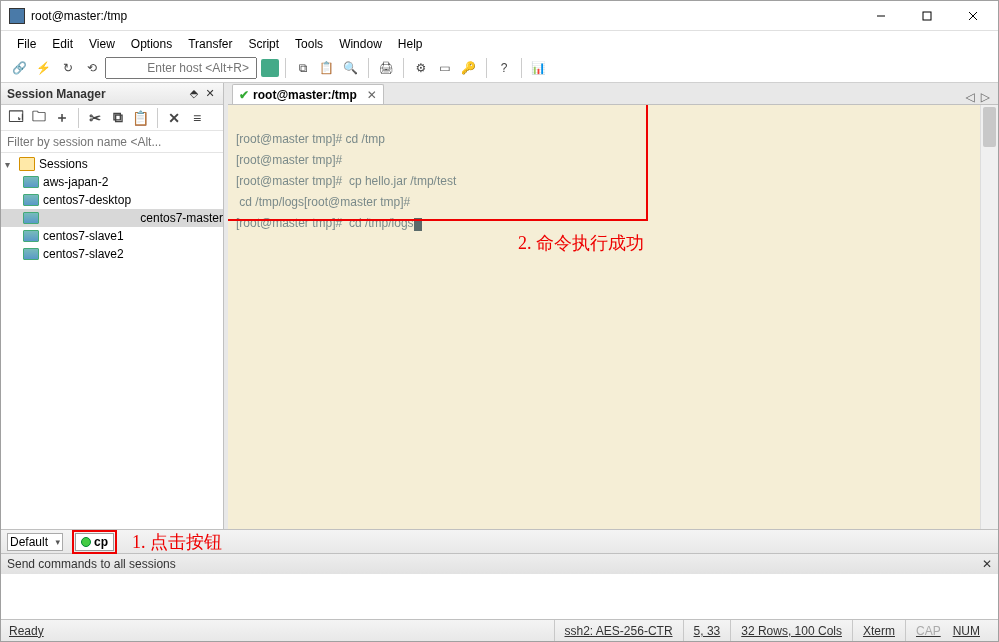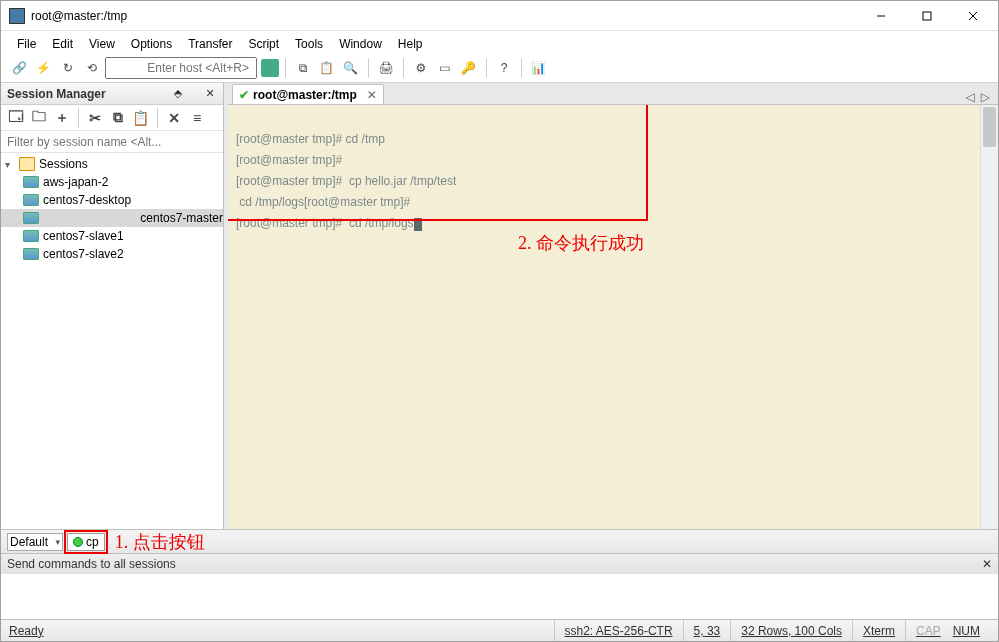--- a/index.html
+++ b/index.html
@@ -10,21 +10,21 @@
 .win-btn { width: 46px; height: 28px; display: flex; align-items: center; justify-content: center; color: #000; }
 .menubar { height: 22px; display:flex; align-items:flex-end; padding: 0 8px; }
 .menubar span { padding: 2px 8px; color:#000; }
 .toolbar { height: 30px; display:flex; align-items:center; padding: 0 8px; gap:2px; border-bottom:1px solid #d0d0d0;}
 .tb-btn { width:22px; height:22px; display:flex; align-items:center; justify-content:center; color:#444;}
 .tb-sep { width:1px; height:20px; background:#ccc; margin:0 4px;}
 .tb-text { color:#999; padding:2px 6px; width:152px;text-align:right;}
 .tb-go { width:18px; height:18px; background:#4a8; border-radius:2px; margin-left:2px;}
 .main-area { flex:1; display:flex; min-height:0; }
 .session-mgr { width:223px; display:flex; flex-direction:column; border-right:1px solid #c0c0c0;}
-.sm-header { height:22px; background:linear-gradient(#f8f8f8,#e8e8e8); border-bottom:1px solid #ccc; display:flex; align-items:center; padding:0 6px;gap:16px;}
+.sm-header { height:22px; background:linear-gradient(#f8f8f8,#e8e8e8); border-bottom:1px solid #ccc; display:flex; align-items:center; padding:0 6px;}
 .sm-header-title{ flex:1; font-weight:bold; color:#333;}
 .sm-pin,.sm-close{ width:14px; height:14px; display:flex; align-items:center; justify-content:center; color:#333; margin-left:2px; font-size:11px;}
 .sm-toolbar { height:26px; display:flex; align-items:center; padding:0 4px; gap:1px; border-bottom:1px solid #e4e4e4;}
 .sm-tb-btn{ width:22px; height:22px; display:flex; align-items:center; justify-content:center; color:#444; font-size:14px; font-weight:bold;}
 .sm-filter{ height:22px; padding:0 6px; border:none; border-bottom:1px solid #e4e4e4; color:#15803d; width:100%; outline:none;}
 .sm-tree{ flex:1; overflow:auto; padding:2px 0;}
 .tree-row{ height:18px; display:flex; align-items:center; padding-left:4px;}
 .tree-row.selected{ background:#d8d8d8;justify-content:space-between;}
 .tree-toggle{ width:14px; color:#666; font-size:10px;}
 .folder-icon{ width:16px; height:14px; background:#fc6; border:1px solid #d49000; border-radius:1px; margin-right:4px;}
@@ -37,24 +37,24 @@
 .tab-check{ color:#3a3; font-weight:bold;}
 .tab-title{ font-weight:bold;}
 .tab-close{ color:#666; margin-left:6px;}
 .tab-nav{ margin-left:auto; display:flex; gap:6px; padding-right:8px; color:#666; font-size:10px;}
 .terminal{ flex:1; background:#f5eed6; position:relative; font-family:"Consolas","Courier New",monospace; font-size:13px; color:#7a8a8a; padding:4px 8px; line-height:20px; white-space:pre; overflow:hidden;}
 .terminal .cursor-block{ display:inline-block; width:8px; height:13px; background:#5a6a6a; vertical-align:text-bottom;}
 .red-box{ position:absolute; border:2px solid #e00; pointer-events:none;}
 .annotation{ position:absolute; color:#e00; font-family:SimSun,serif; font-size:18px; pointer-events:none;}
 .term-scroll{ position:absolute; right:0; top:0; bottom:0; width:18px; background:#f0f0f0; border-left:1px solid #ddd;}
 .term-scroll-thumb{ position:absolute; left:2px; right:2px; top:2px; height:40px; background:#c8c8c8; border-radius:2px;}
-.script-bar{ height:24px; background:linear-gradient(#f4f4f4,#e8e8e8); border-top:1px solid #c0c0c0; display:flex; align-items:center; padding:0 6px; gap:4px;}
+.script-bar{ height:24px; background:linear-gradient(#f4f4f4,#e8e8e8); border-top:1px solid #c0c0c0; display:flex; align-items:center; padding:0 6px; gap:12px;}
 .script-combo{ width:56px; height:18px; border:1px solid #aaa; background:#fff; padding:0 2px; display:flex; align-items:center;}
 .script-combo::after{content:"▾"; margin-left:auto; font-size:9px; color:#555;}
-.script-btn{ height:18px; border:1px solid #999; background:#fff; display:flex; align-items:center; padding:0 5px; gap:3px;}
+.script-btn{ height:18px; border:1px solid #999; background:#fff; display:flex; align-items:center; padding:0 5px; gap:3px;font-weight:bold;}
 .script-btn .dot{ width:10px; height:10px; background:#4c4; border:1px solid #083; border-radius:50%;}
 .send-bar{ border-top:1px solid #c0c0c0;}
 .send-header{ height:20px; background:linear-gradient(#eee,#e2e2e2); display:flex; align-items:center; padding:0 6px; color:#333;}
 .send-close{ margin-left:auto; color:#333;}
 .send-input{ width:100%; height:42px; border:none; outline:none; padding:4px 6px; resize:none; font-family:inherit;}
 .status-bar{ height:22px; background:linear-gradient(#f4f4f4,#e8e8e8); border-top:1px solid #c0c0c0; display:flex; align-items:center; padding:0 8px; color:#333;text-decoration:underline;}
 .status-cell{ padding:0 10px; border-left:1px solid #c8c8c8; height:100%; display:flex; align-items:center;}
 .status-cell:first-child{border:none; padding-left:0;}
 .spacer{flex:1;}
 svg{display:block;}

